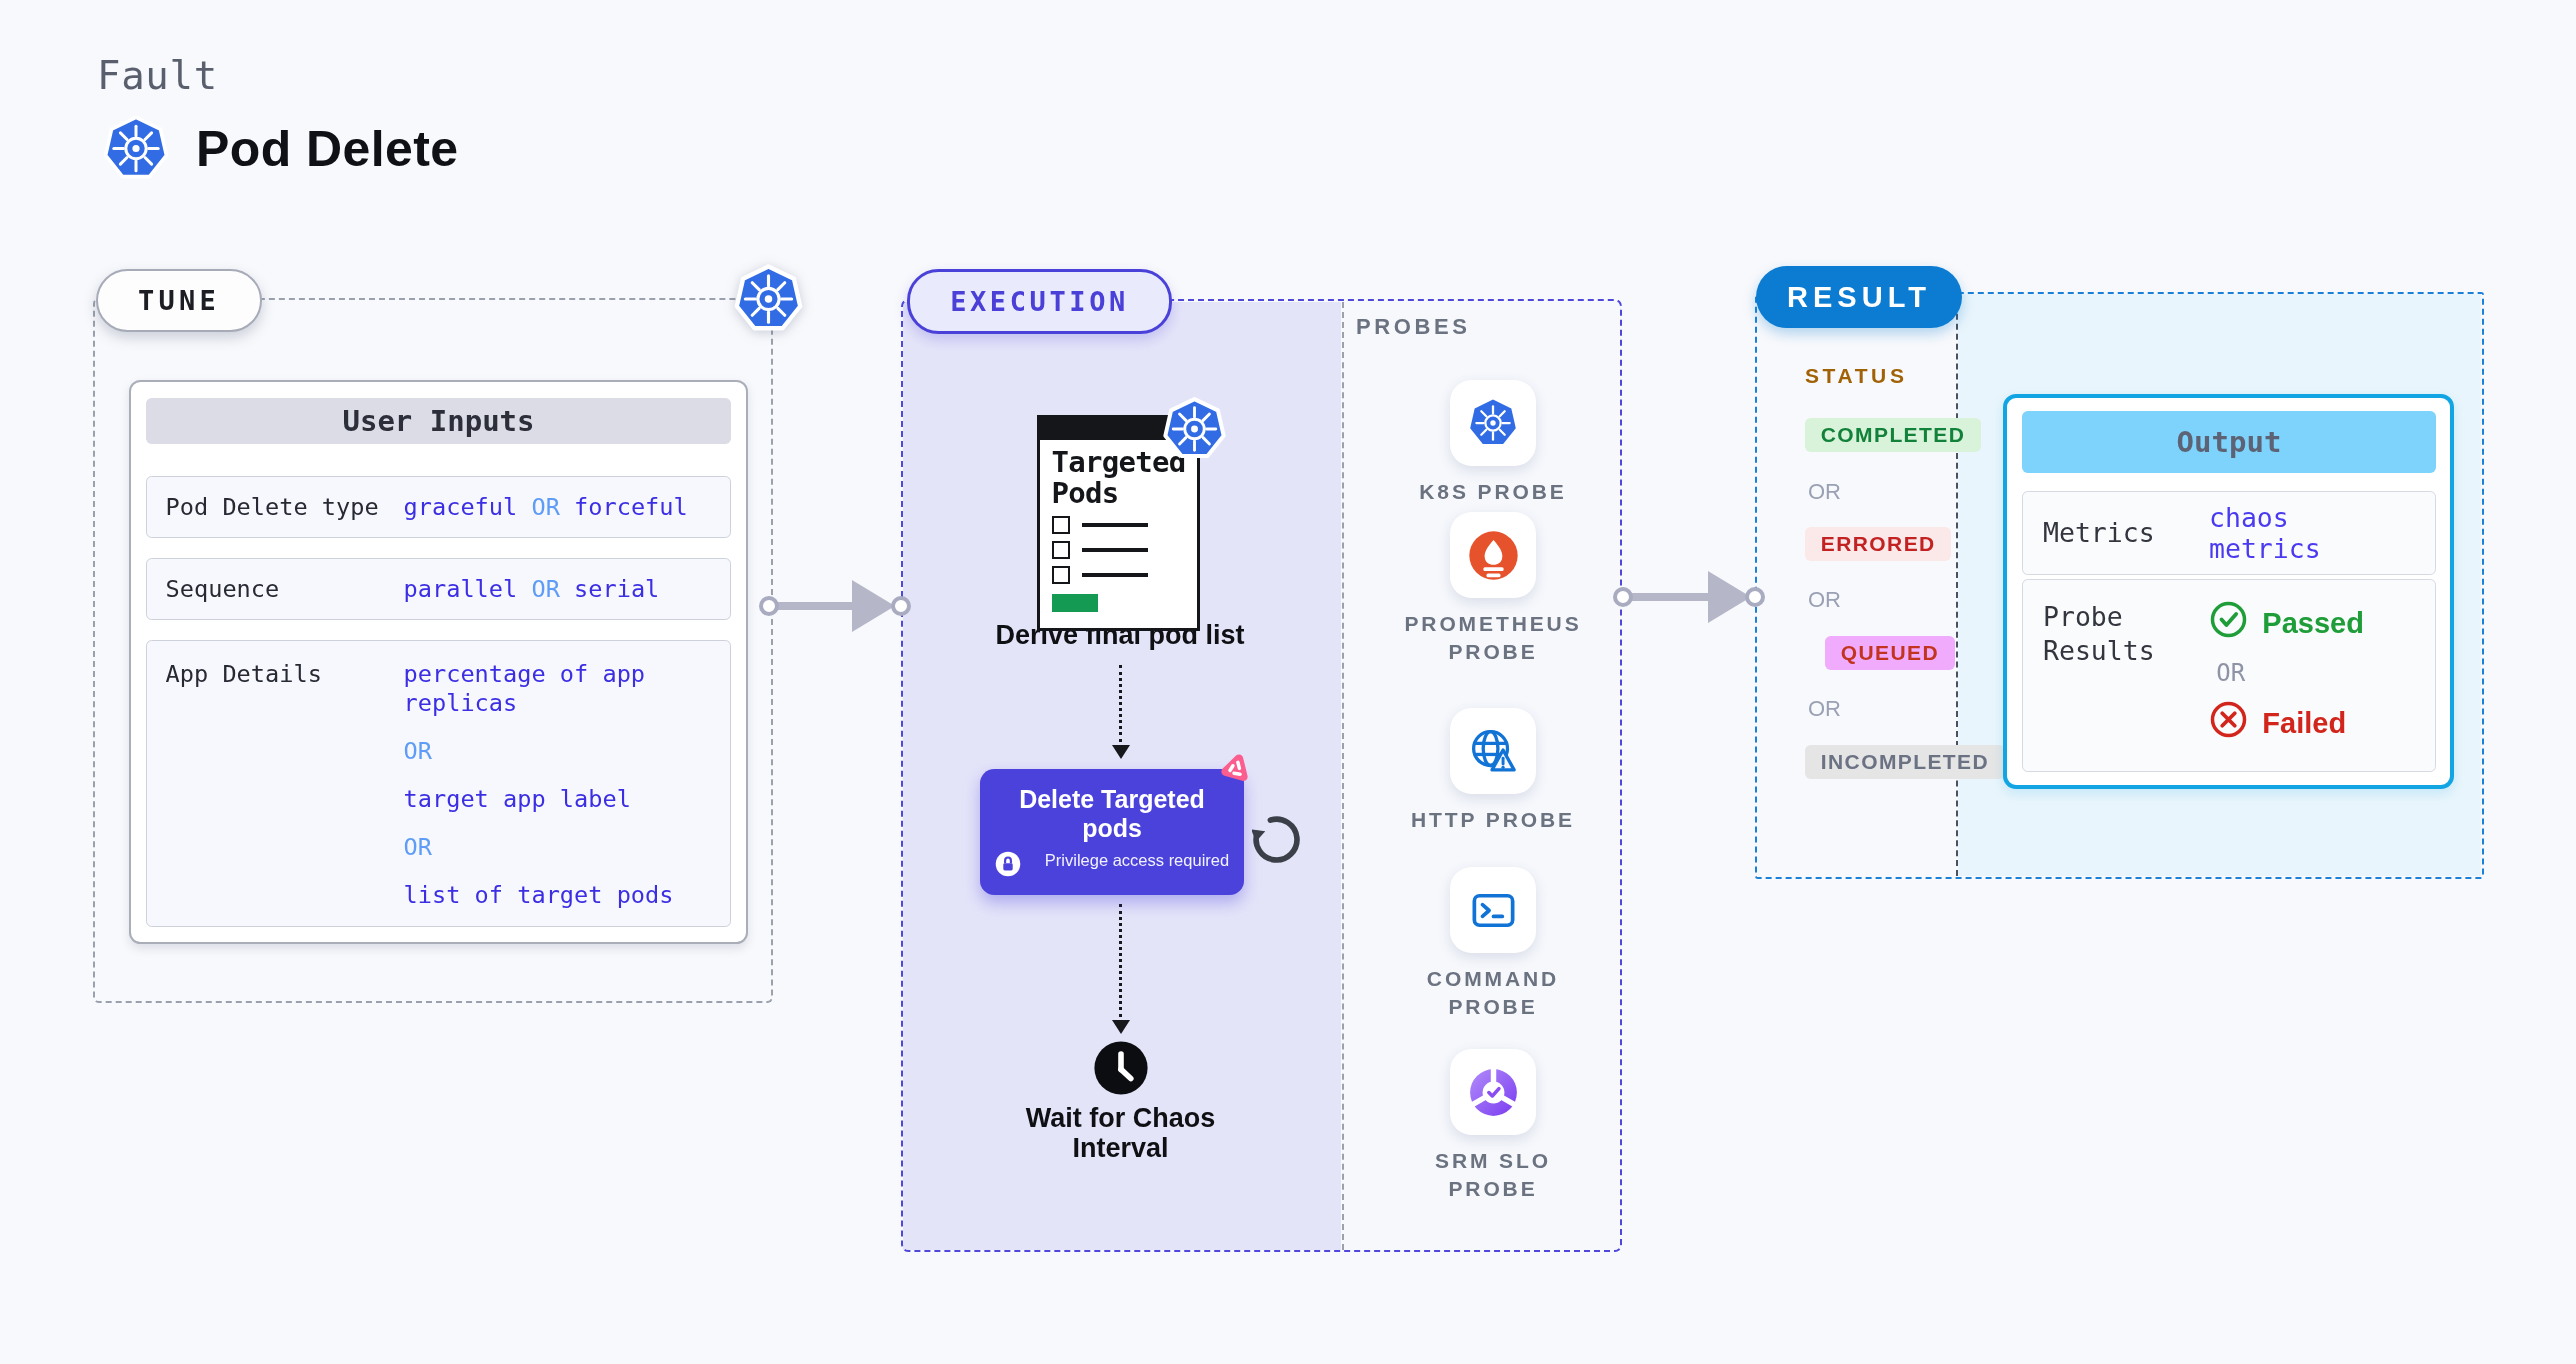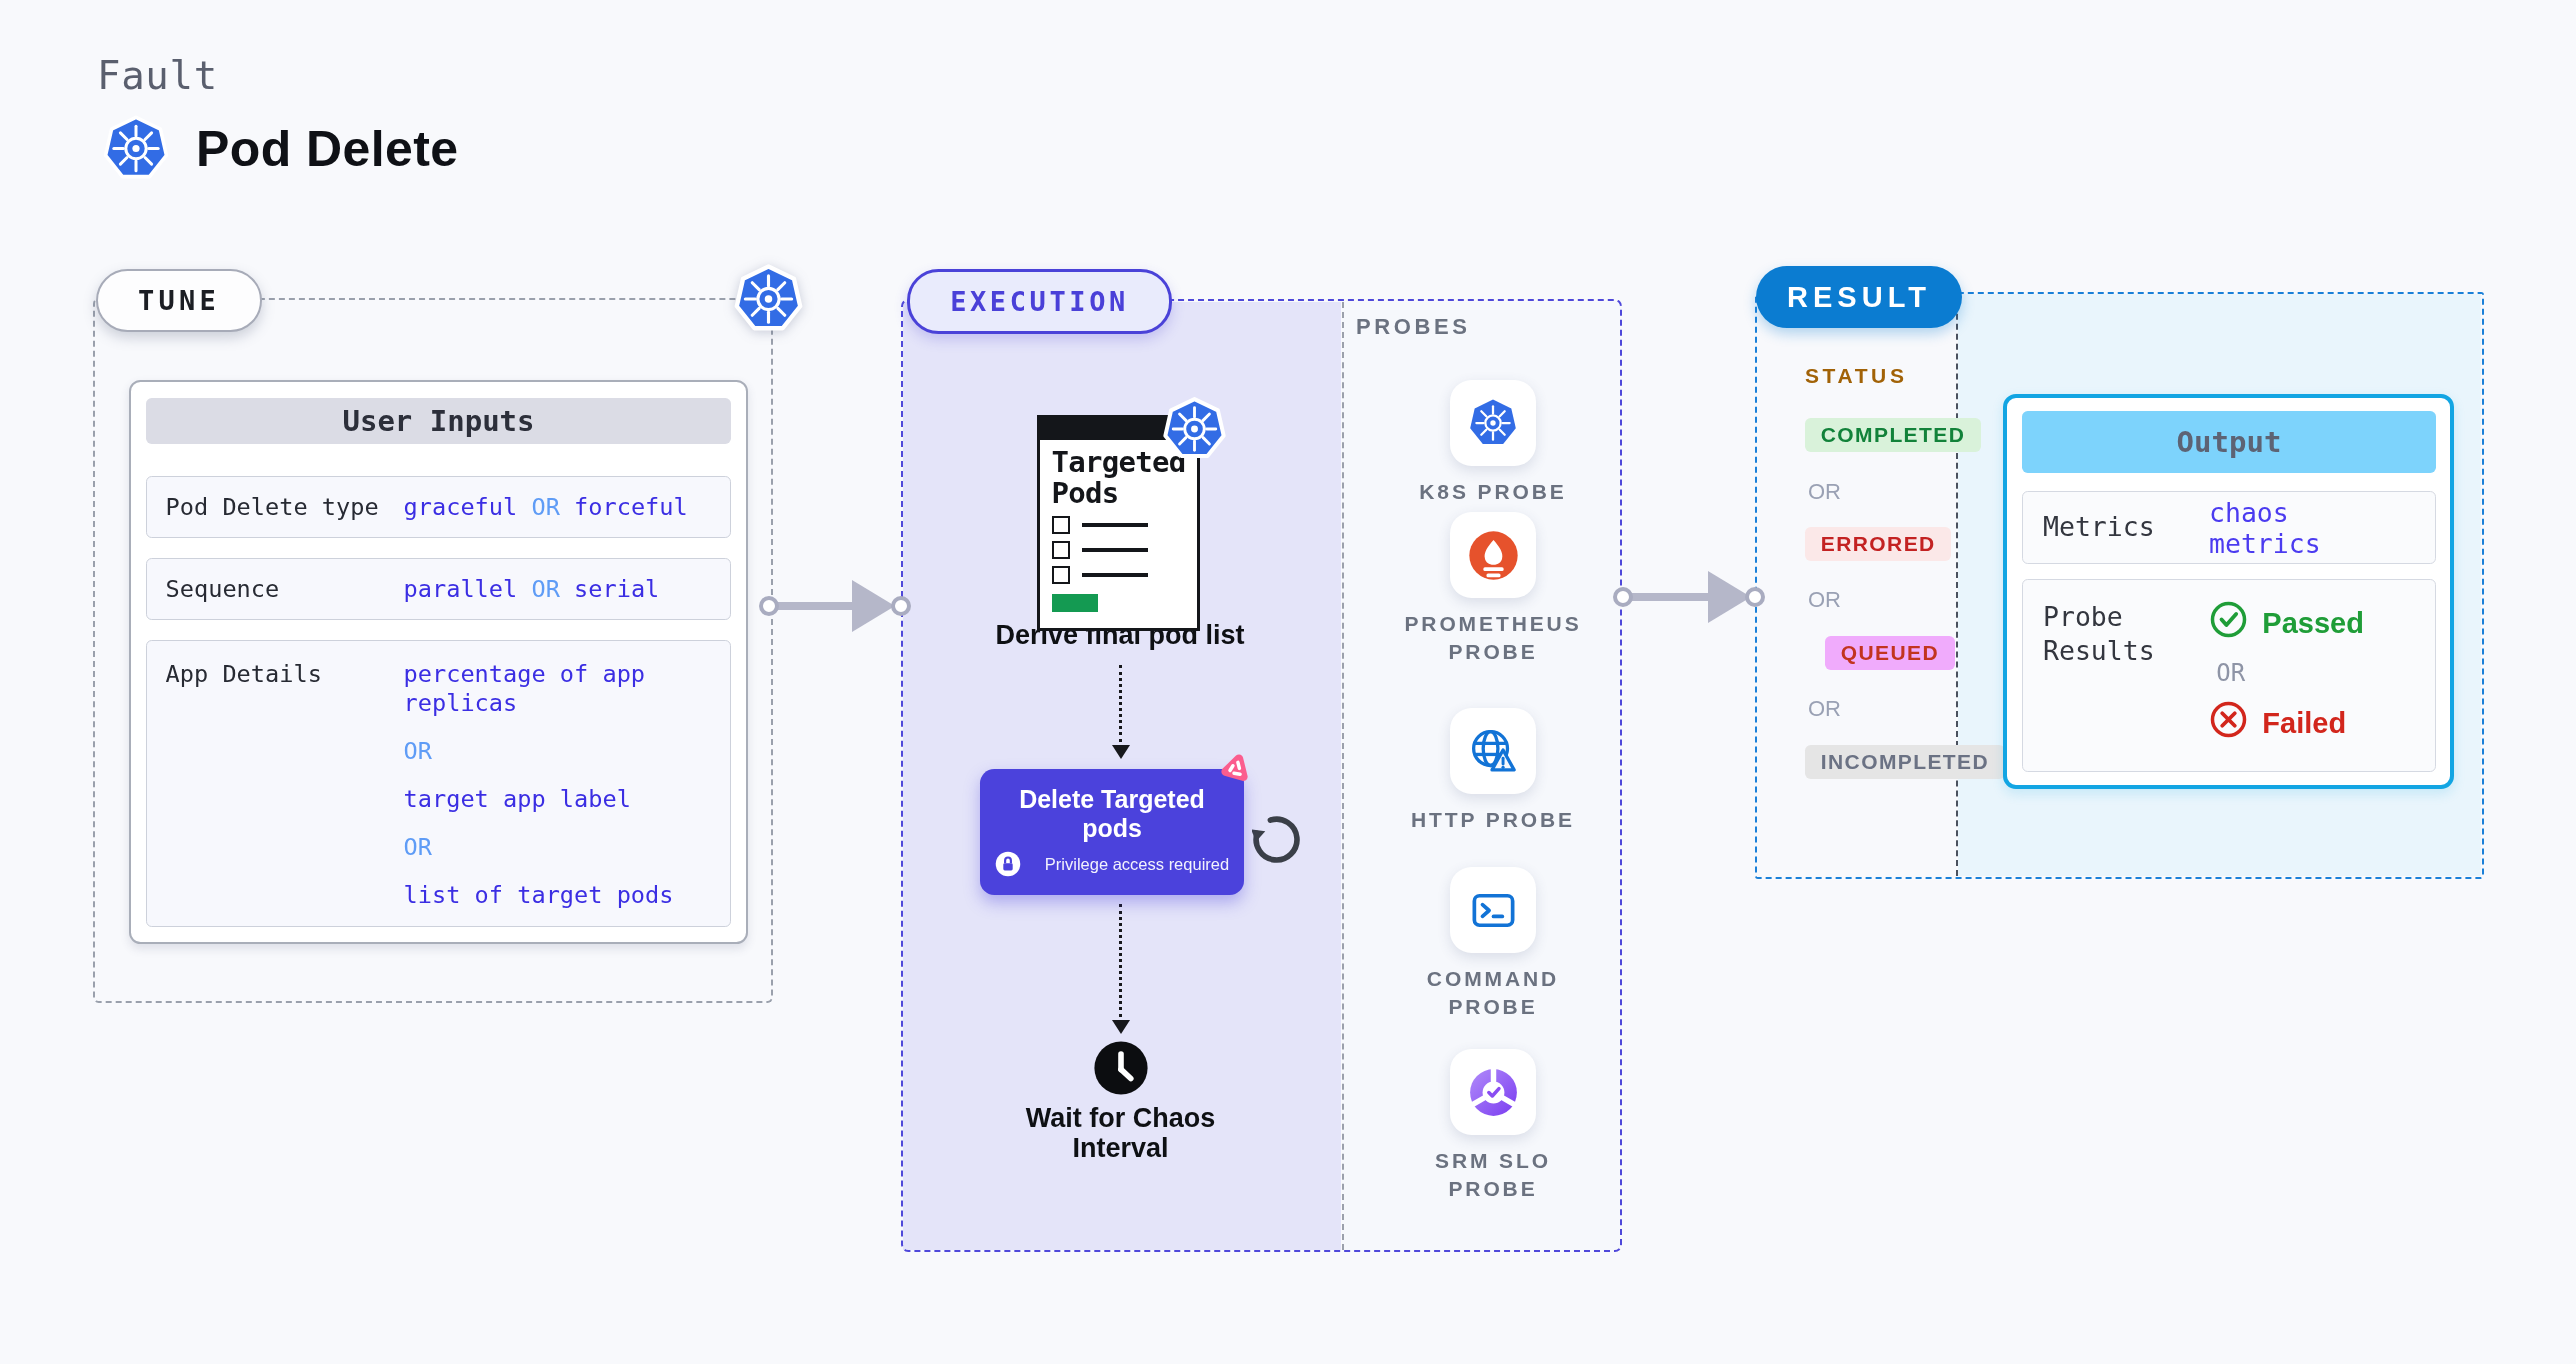--- a/index.html
+++ b/index.html
@@ -65,21 +65,21 @@
   .flow-label{width:272px;text-align:center;font-size:27px;font-weight:bold;color:#0e1014;line-height:1.12;}
   .derive{left:984px;top:620px;}
   .waitlbl{left:1013px;top:1103px;width:215px;}
 
   .dotted{width:0;border-left:3.6px dotted #17181c;}
   .dhead{width:0;height:0;border-left:9.3px solid transparent;border-right:9.3px solid transparent;border-top:14.3px solid #17181c;}
 
   .delete-btn{left:980px;top:769px;width:264px;height:126px;background:#4b42dc;border-radius:14.3px;
               box-shadow:0 7.2px 15.8px rgba(75,66,220,.35);z-index:2;color:#fff;text-align:center;box-sizing:border-box;padding-top:15.8px;}
   .del-title{font-size:25px;font-weight:bold;line-height:1.15;padding:0 24px;}
-  .priv{display:flex;align-items:center;justify-content:center;margin-top:8.6px;gap:24px;}
+  .priv{display:flex;justify-content:center;margin-top:8.6px;gap:24px;}
   .priv-text{font-size:16.5px;color:#f2f2fd;}
   .pink-ic{left:1216px;top:749px;width:40px;height:40px;z-index:3;}
   .refresh-ic{left:1252px;top:815px;width:49px;height:49px;}
   .clock-ic{left:1093px;top:1040px;width:56px;height:56px;}
 
   .probes-heading{left:1356px;top:314px;font-size:22px;font-weight:bold;letter-spacing:3.6px;color:#6b7280;}
   .probe-item{left:1400px;width:186px;text-align:center;}
   .probe-card{width:86px;height:86px;border-radius:21.5px;background:#fff;margin:0 auto;
               box-shadow:0 4.3px 13px rgba(60,70,110,.14);display:flex;align-items:center;justify-content:center;}
   .probe-label{margin-top:11.5px;font-size:21px;font-weight:bold;letter-spacing:2.9px;color:#6b7280;line-height:1.35;}
@@ -97,21 +97,21 @@
   .b-queued{background:#f0abfc;color:#c2341f;margin-left:20px;}
   .b-incompleted{background:#e5e5e5;color:#6b7284;}
   .status-or{font-size:22px;color:#9aa1b4;font-weight:500;}
 
   .output-card{left:2003px;top:394px;width:451px;height:395px;background:#fff;border:4.3px solid #12a5e3;
                border-radius:13px;box-sizing:border-box;box-shadow:0 4.3px 11.5px rgba(18,165,227,.16);}
   .out-head{left:2022px;top:411px;width:414px;height:62px;background:#7dd3fc;border-radius:5.7px;
             display:flex;align-items:center;justify-content:center;font-size:29px;font-weight:bold;color:#5d6374;}
   .out-row{left:2022px;width:414px;background:#fafbfd;border:1.4px solid #d5d9e2;border-radius:5.7px;
            box-sizing:border-box;display:flex;padding:0 20px;font-size:26.5px;}
-  .out-row.m{top:491px;height:73px;align-items:center;}
+  .out-row.m{top:491px;height:84px;align-items:center;}
   .out-row.p{top:579px;height:193px;align-items:flex-start;padding-top:20px;}
   .out-label{width:166px;flex:none;color:#33363f;line-height:1.3;}
   .out-value{color:#4b3bf0;}
   .pr-col{display:flex;flex-direction:column;gap:13px;}
   .pr-line{display:flex;align-items:center;gap:14.3px;}
   .pr-passed{font-size:29px;font-weight:bold;color:#1f9d38;}
   .pr-failed{font-size:29px;font-weight:bold;color:#d2261c;}
   .pr-or{font-size:24px;color:#8e94a6;margin-left:7.2px;}
 </style>
 </head>

